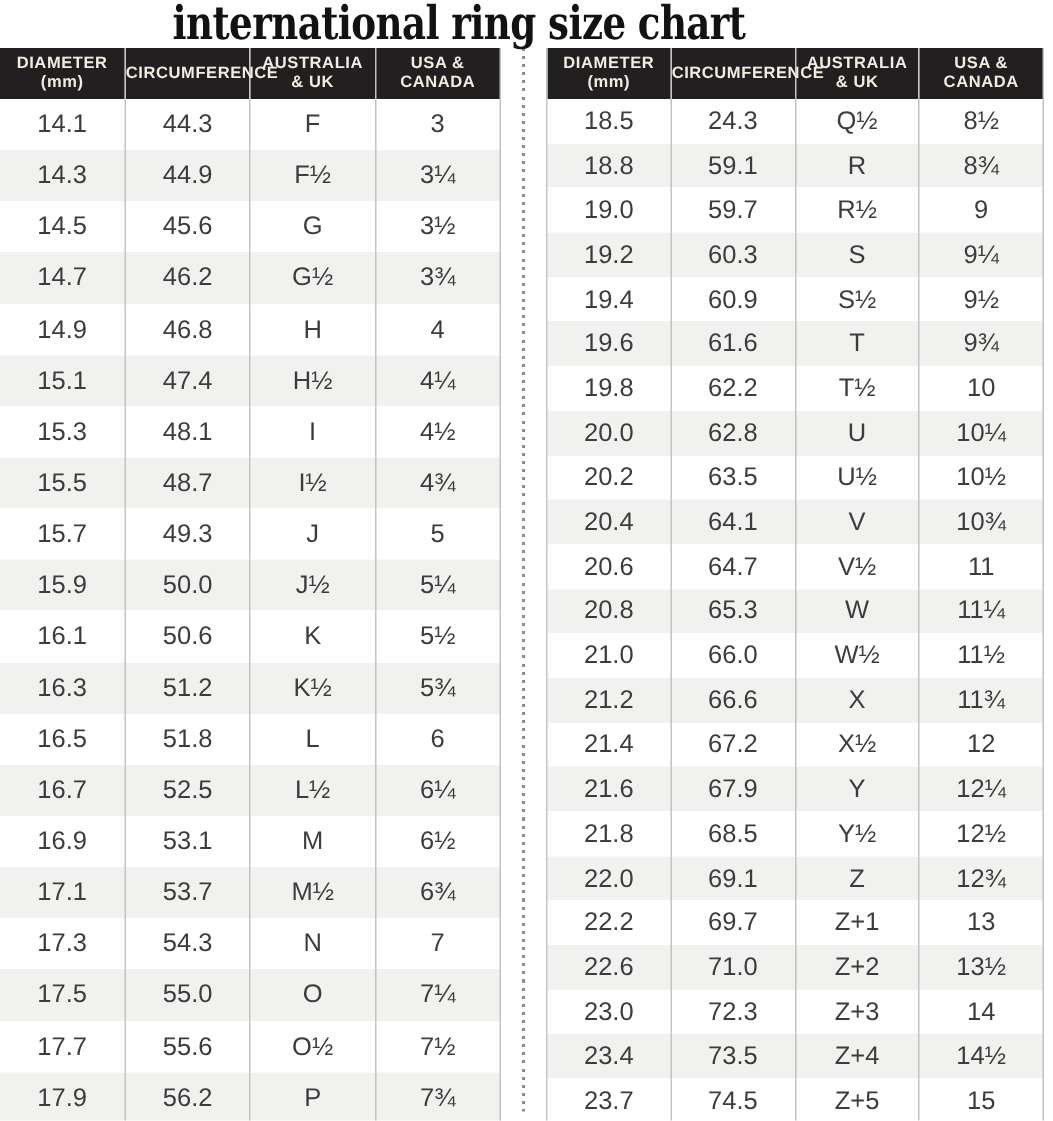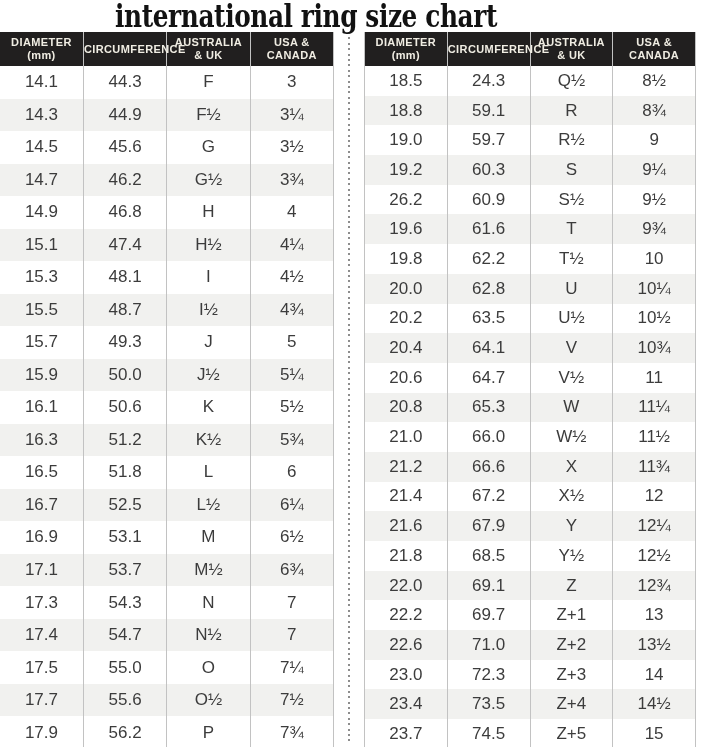--- a/index.html
+++ b/index.html
@@ -202,26 +202,20 @@
             <td>M½</td>
             <td>6¾</td>
           </tr>
           <tr>
             <td>17.3</td>
             <td>54.3</td>
             <td>N</td>
             <td>7</td>
           </tr>
           <tr>
-            <td>17.4</td>
-            <td>54.7</td>
-            <td>N½</td>
-            <td>7</td>
-          </tr>
-          <tr>
             <td>17.5</td>
             <td>55.0</td>
             <td>O</td>
             <td>7¼</td>
           </tr>
           <tr>
             <td>17.7</td>
             <td>55.6</td>
             <td>O½</td>
             <td>7½</td>
@@ -274,21 +268,21 @@
             <td>R½</td>
             <td>9</td>
           </tr>
           <tr>
             <td>19.2</td>
             <td>60.3</td>
             <td>S</td>
             <td>9¼</td>
           </tr>
           <tr>
-            <td>26.2</td>
+            <td>19.4</td>
             <td>60.9</td>
             <td>S½</td>
             <td>9½</td>
           </tr>
           <tr>
             <td>19.6</td>
             <td>61.6</td>
             <td>T</td>
             <td>9¾</td>
           </tr>

